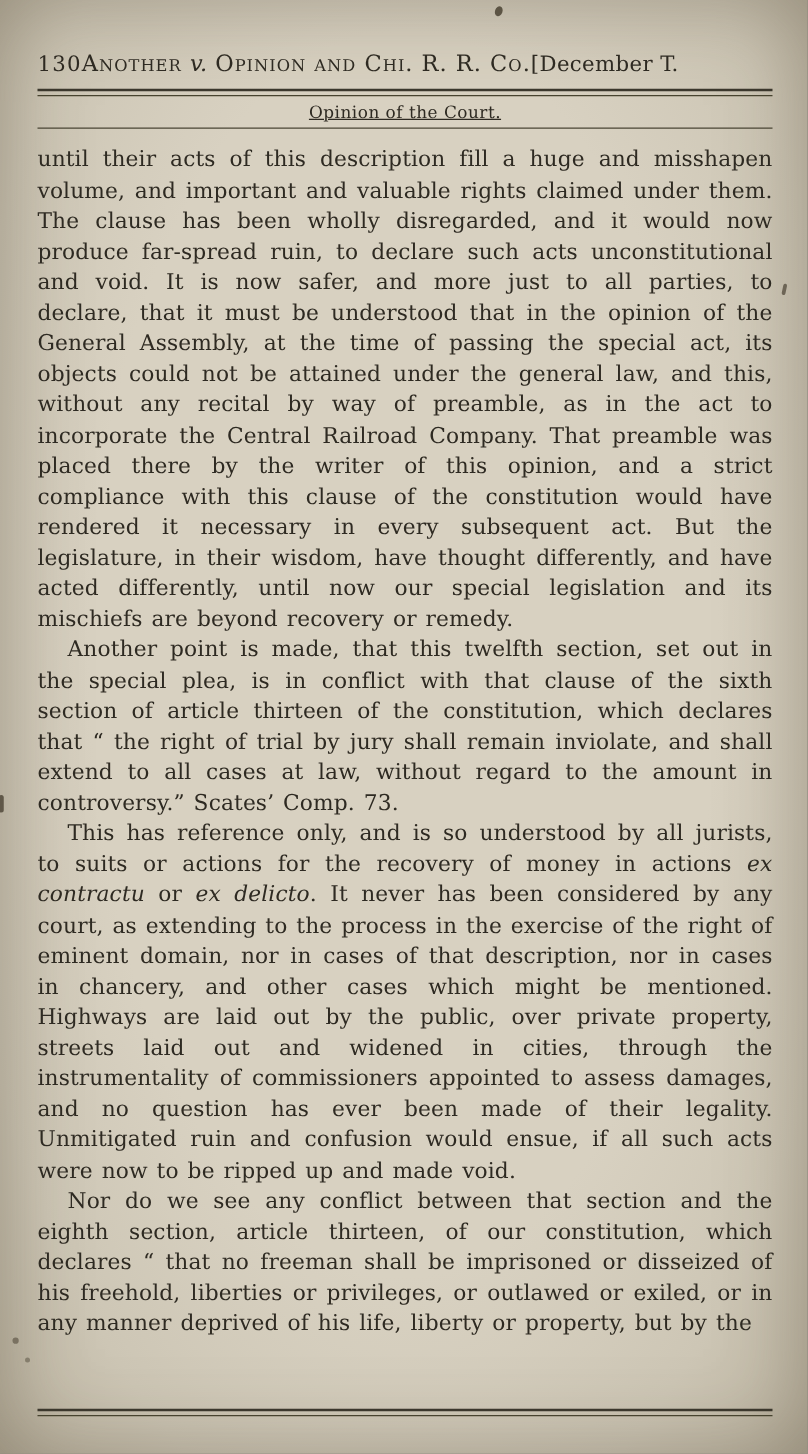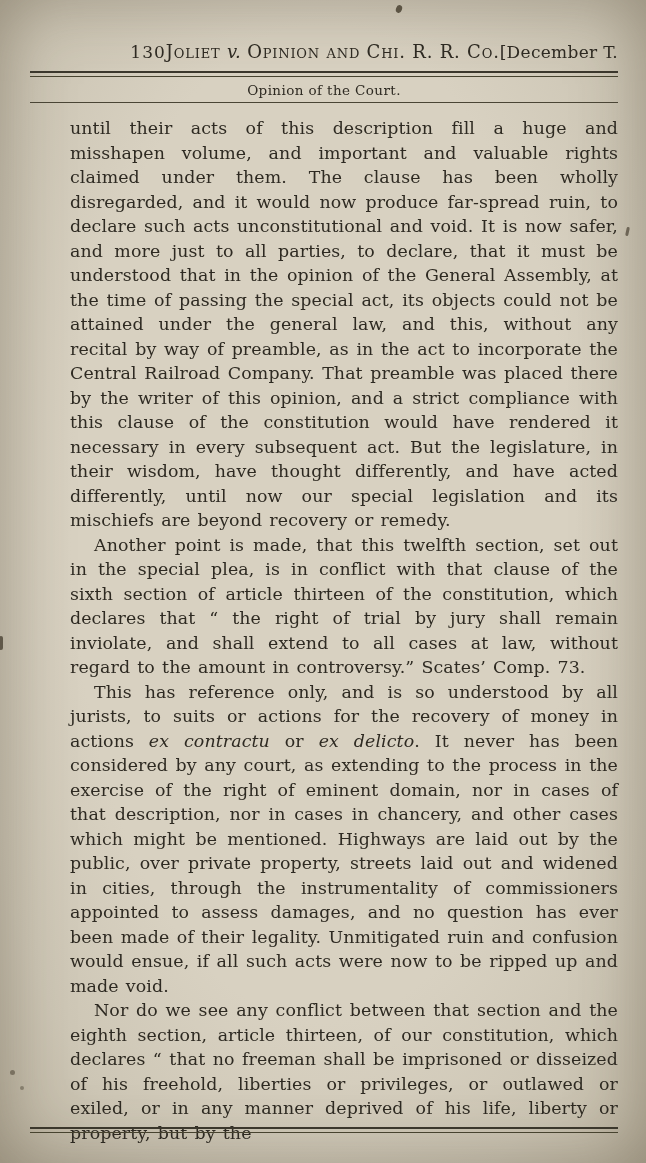--- a/index.html
+++ b/index.html
@@ -15,21 +15,21 @@
     padding: 42px 28px 0 30px;
     margin: 0 auto;
     background: radial-gradient(ellipse at 50% 45%, #d8d1c1 55%, #cdc6b5 80%, #bdb5a2 100%);
     box-shadow: inset 0 0 70px rgba(74, 64, 44, 0.38);
     font-family: "DejaVu Serif", "Liberation Serif", serif;
     color: #2e2a22;
     overflow: hidden;
   }
   .running-header {
     display: flex;
-    justify-content: flex-end;
+    justify-content: flex-start;
     align-items: baseline;
     font-size: 17px;
     line-height: 20px;
     white-space: nowrap;
   }
   .page-num {
     letter-spacing: 1px;
   }
   .case-title {
     font-variant: small-caps;
@@ -49,33 +49,33 @@
     margin-top: 9px;
     border-top: 2.5px solid #3b372c;
     border-bottom: 1px solid #47432f;
   }
   .opinion-head {
     margin-top: 5px;
     text-align: center;
     font-size: 13.5px;
     line-height: 16px;
     letter-spacing: 0.4px;
+    text-decoration: underline;
   }
   .thin-rule {
     margin-top: 4px;
     border-top: 1px solid #4a4535;
   }
   .body-text {
     margin-top: 13px;
     font-size: 17.4px;
     line-height: 24.5px;
     text-align: justify;
     word-spacing: 1.5px;
     letter-spacing: 0.1px;
-    margin-left: 40px;
   }
   .para {
     margin: 0;
   }
   .para.indent {
     text-indent: 24px;
   }
   .para em {
     font-style: italic;
   }
@@ -125,21 +125,21 @@
     opacity: 0.45;
   }
 </style>
 </head>
 <body>
 
 <div class="page">
 
   <header class="running-header">
     <span class="page-num">130</span>
-    <span class="case-title"><span>Joliet </span><em class="vs">v.</em><span> Opinion and Chi. R. R. Co.</span></span>
+    <span class="case-title"><span>Another </span><em class="vs">v.</em><span> Opinion and Chi. R. R. Co.</span></span>
     <span class="term">[December T.</span>
   </header>
 
   <div class="double-rule"></div>
 
   <div class="opinion-head">Opinion of the Court.</div>
 
   <div class="thin-rule"></div>
 
   <main class="body-text">

